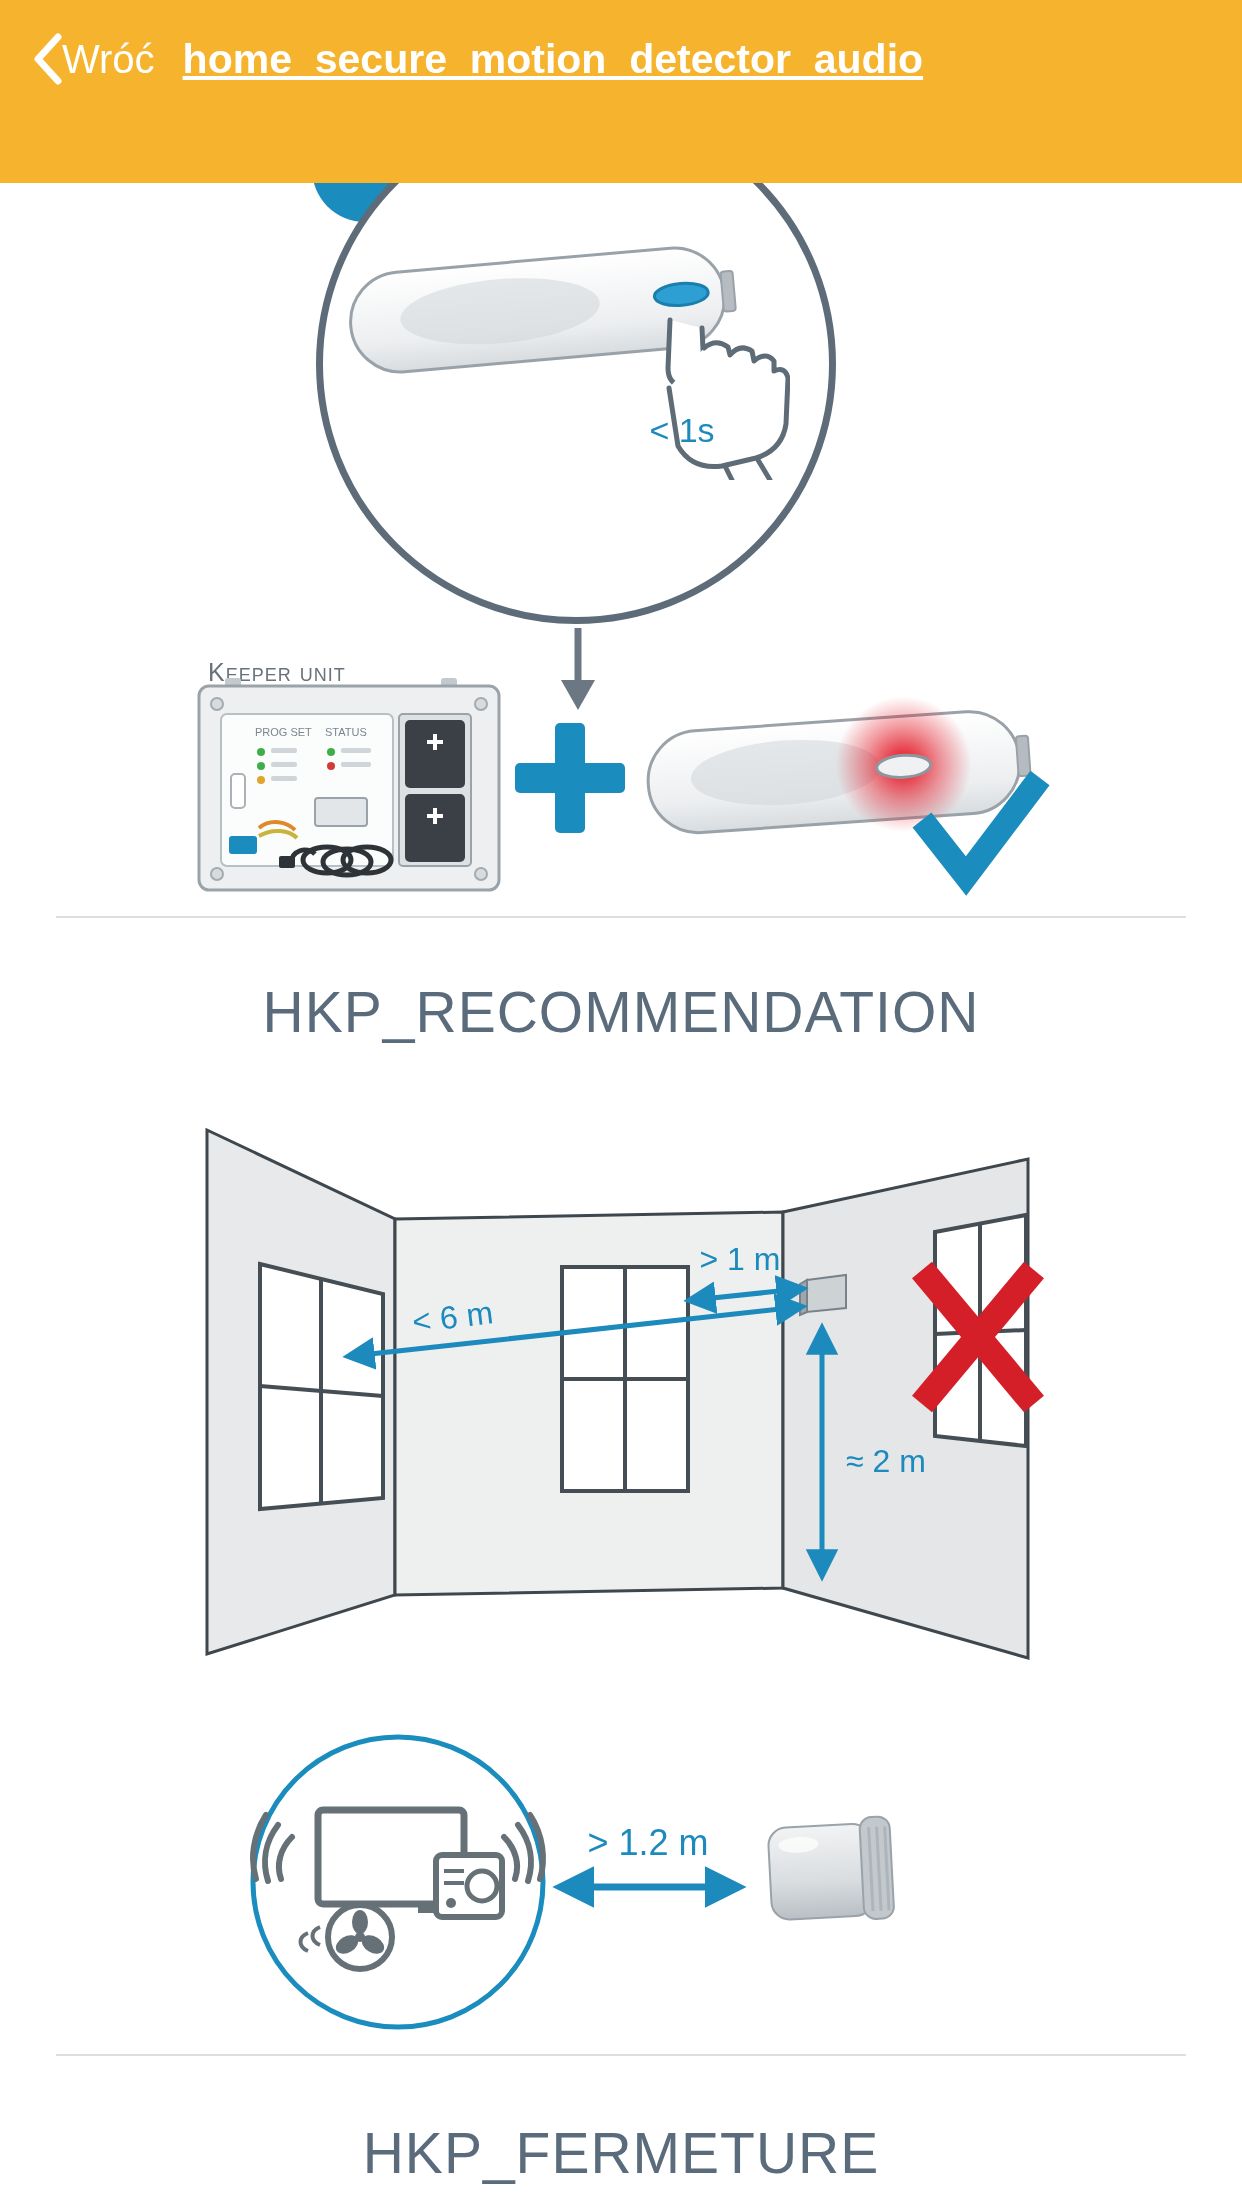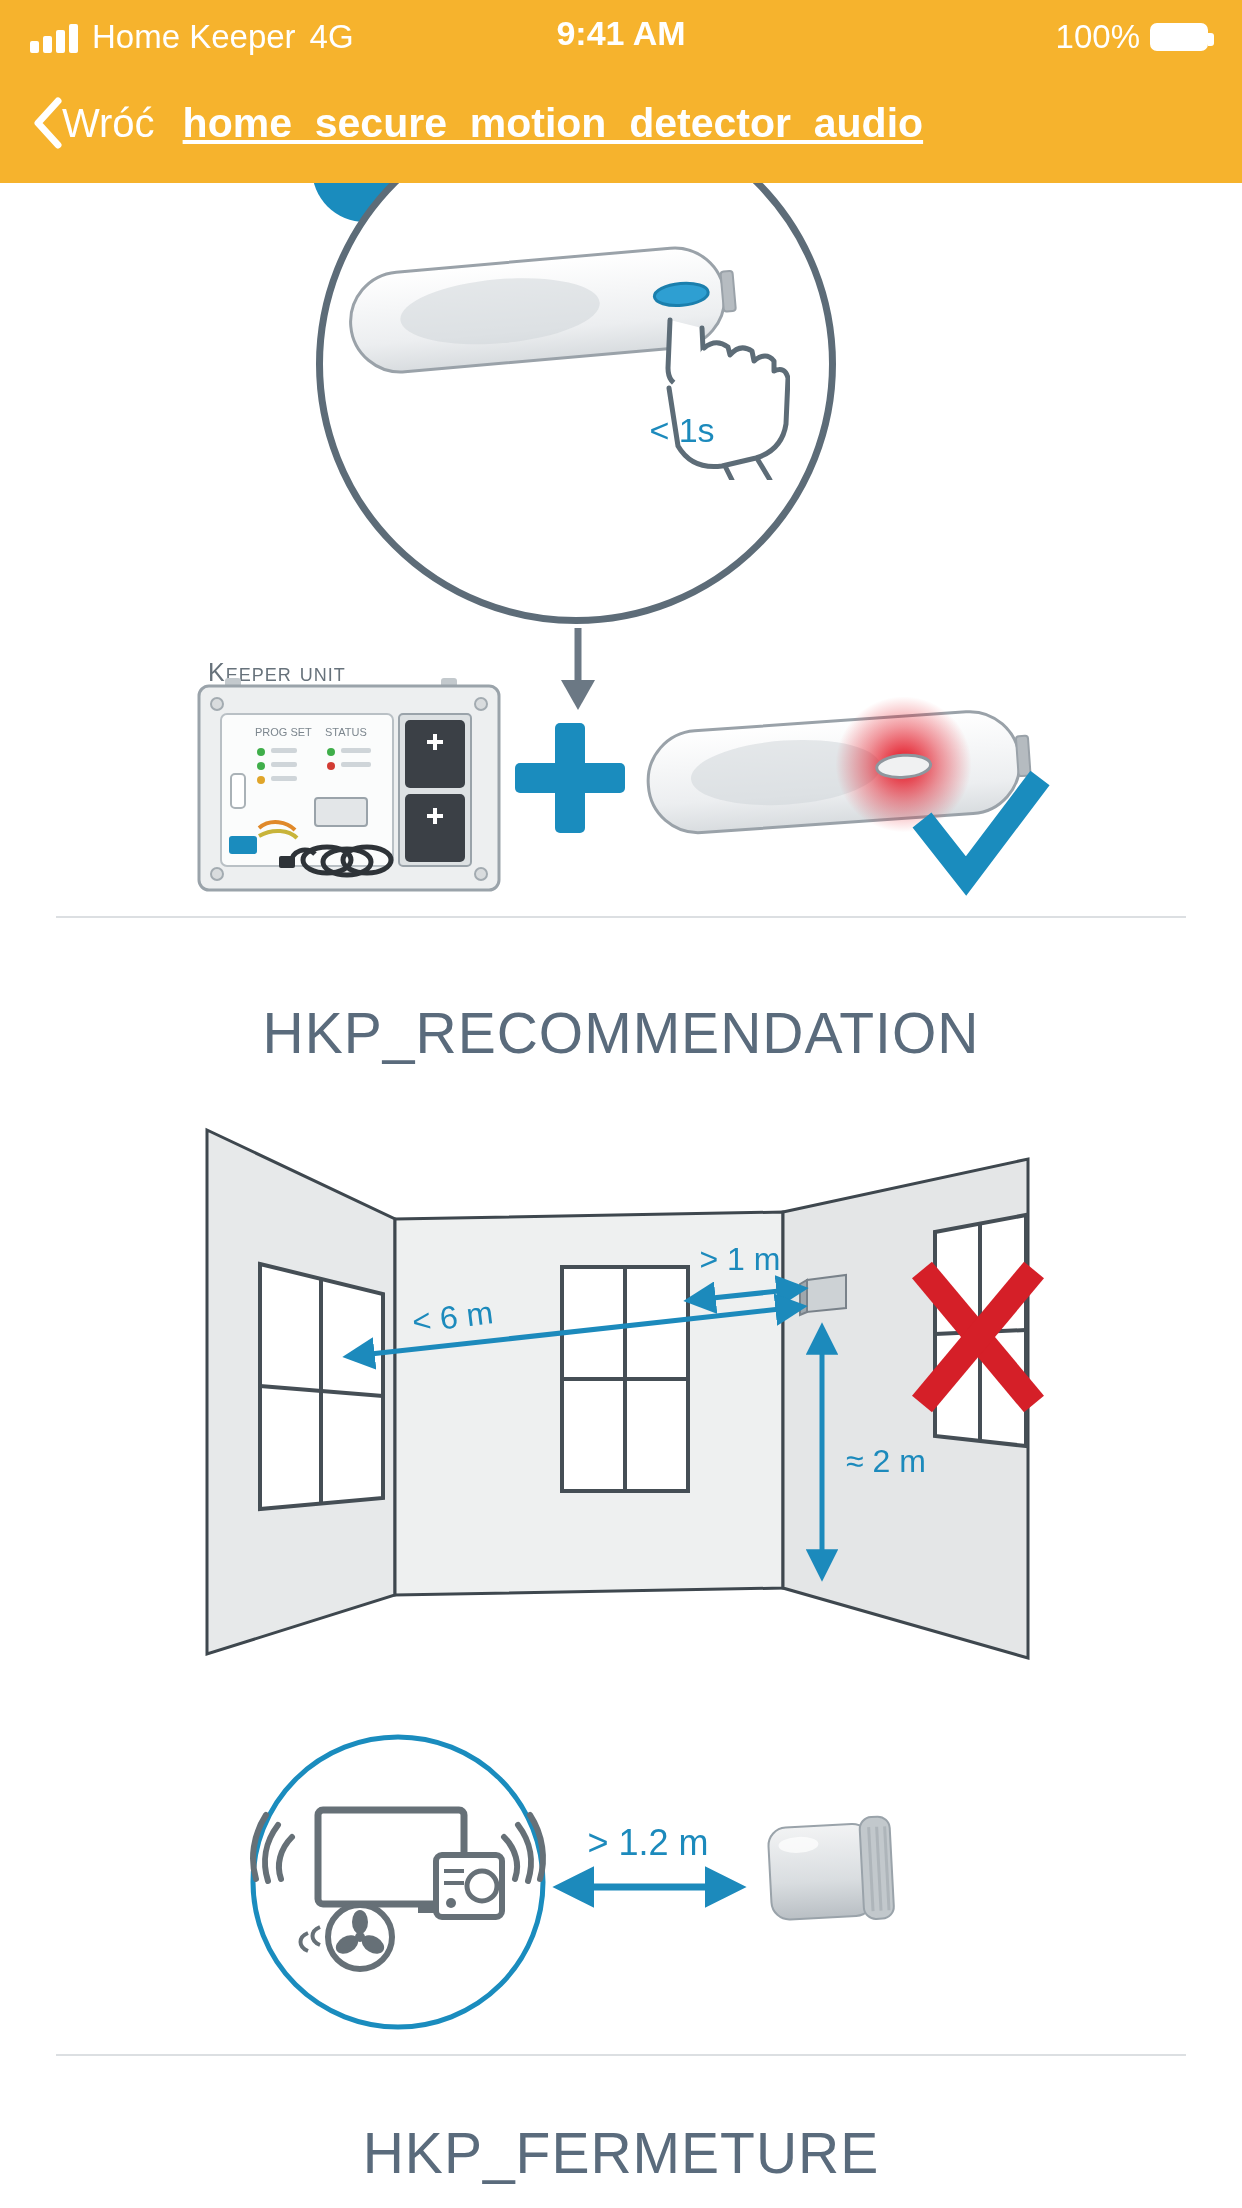--- a/index.html
+++ b/index.html
@@ -153,21 +153,21 @@
         <ellipse cx="150" cy="80" rx="95" ry="32" fill="#cdd3d7" opacity="0.5"></ellipse>
         <circle cx="268" cy="80" r="68" fill="url(#redGlow)"></circle>
         <ellipse cx="268" cy="82" rx="27" ry="11" fill="#f0f1f2" stroke="#8e979e" stroke-width="3"></ellipse>
         <rect x="382" y="60" width="12" height="40" rx="3" fill="#b5bbc0" stroke="#9aa2a9" stroke-width="2"></rect>
       </g>
       <polyline points="286,132 330,188 404,90" fill="none" stroke="#1A8CBE" stroke-width="24"></polyline>
     </svg>
 
     <div class="abs divider" style="top:916px;"></div>
 
-    <div class="abs section-title" style="top:1000px;">HKP_RECOMMENDATION</div>
+    <div class="abs section-title" style="top:979px;">HKP_RECOMMENDATION</div>
 
     <svg class="abs" style="left:204px; top:1122px;" width="860" height="570" viewBox="0 0 860 570">
       <defs>
         <marker id="arr" viewBox="0 0 10 10" refX="7" refY="5" markerWidth="6.5" markerHeight="6.5" orient="auto-start-reverse">
           <path d="M0,0 L10,5 L0,10 Z" fill="#1c8abc"></path>
         </marker>
       </defs>
       <g stroke="#3e474e" stroke-width="3" stroke-linejoin="miter">
         <polygon points="3,8 191,97 191,473 3,532" fill="#e7e9ea"></polygon>
         <polygon points="191,97 579,90 579,466 191,473" fill="#eef0f0"></polygon>
@@ -260,39 +260,20 @@
         <ellipse cx="560" cy="118" rx="20" ry="8" fill="#ffffff" opacity="0.7"></ellipse>
       </g>
     </svg>
 
     <div class="abs divider" style="top:2054px;"></div>
 
     <div class="abs section-title" style="top:2120px;">HKP_FERMETURE</div>
   </div>
 
   <div class="header">
-    <div class="status-bar">
-      <div class="sb-left">
-        <div class="signal">
-          <i style="height:12px"></i>
-            <i style="height:17px"></i>
-            <i style="height:23px"></i>
-            <i style="height:29px"></i>
-        </div>
-        <span>Home Keeper</span>
-        <span>4G</span>
-      </div>
-      <div class="sb-time">9:41 AM</div>
-      <div class="sb-right">
-        <span>100%</span>
-        <div class="battery">
-            <span class="tip"></span>
-          </div>
-      </div>
-    </div>
     <div class="nav-bar">
       <div class="back-btn">
         <svg width="30" height="52" viewBox="0 0 30 52">
           <polyline points="26,4 6,26 26,48" fill="none" stroke="#ffffff" stroke-width="7" stroke-linecap="round" stroke-linejoin="round"></polyline>
         </svg>
         <span class="back-label">Wróć</span>
       </div>
       <div class="nav-title">home_secure_motion_detector_audio</div>
     </div>
   </div>

